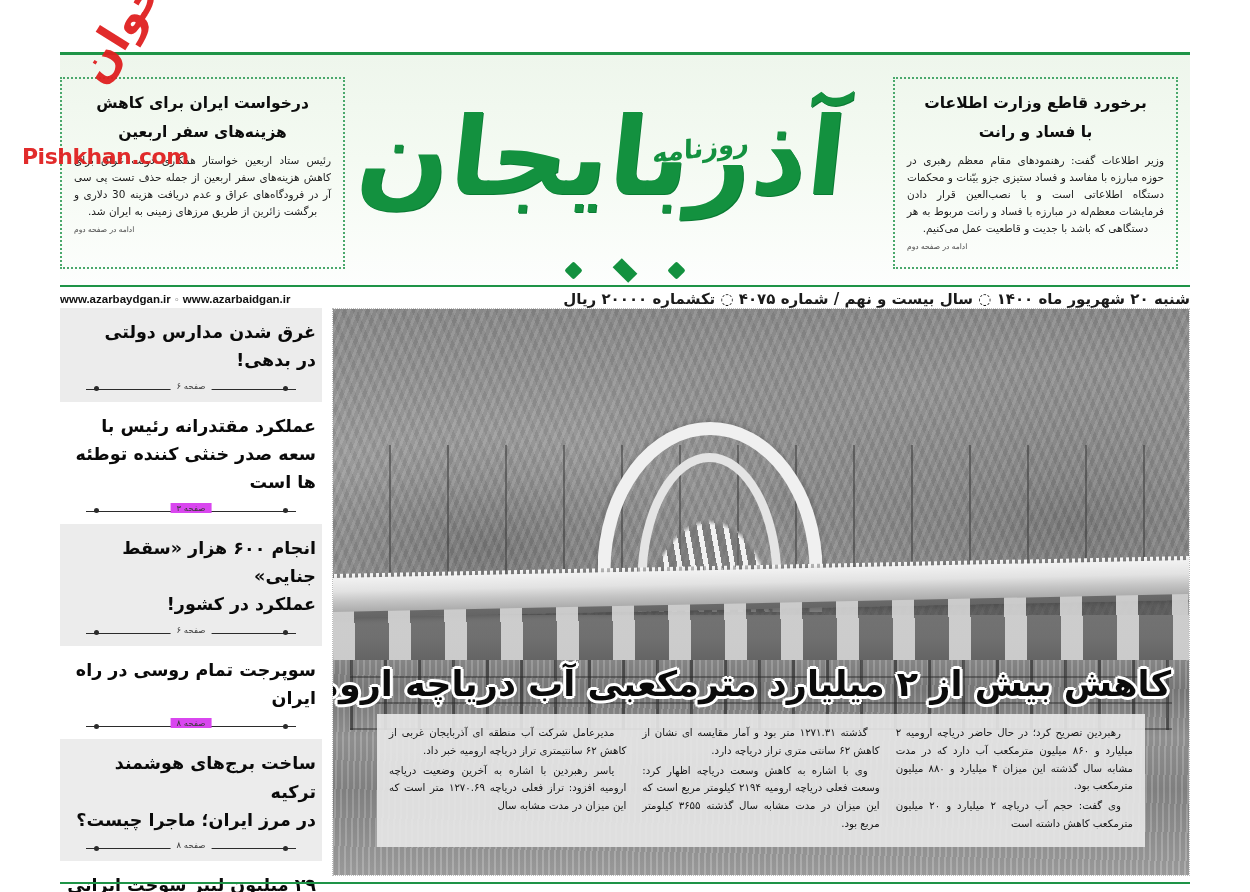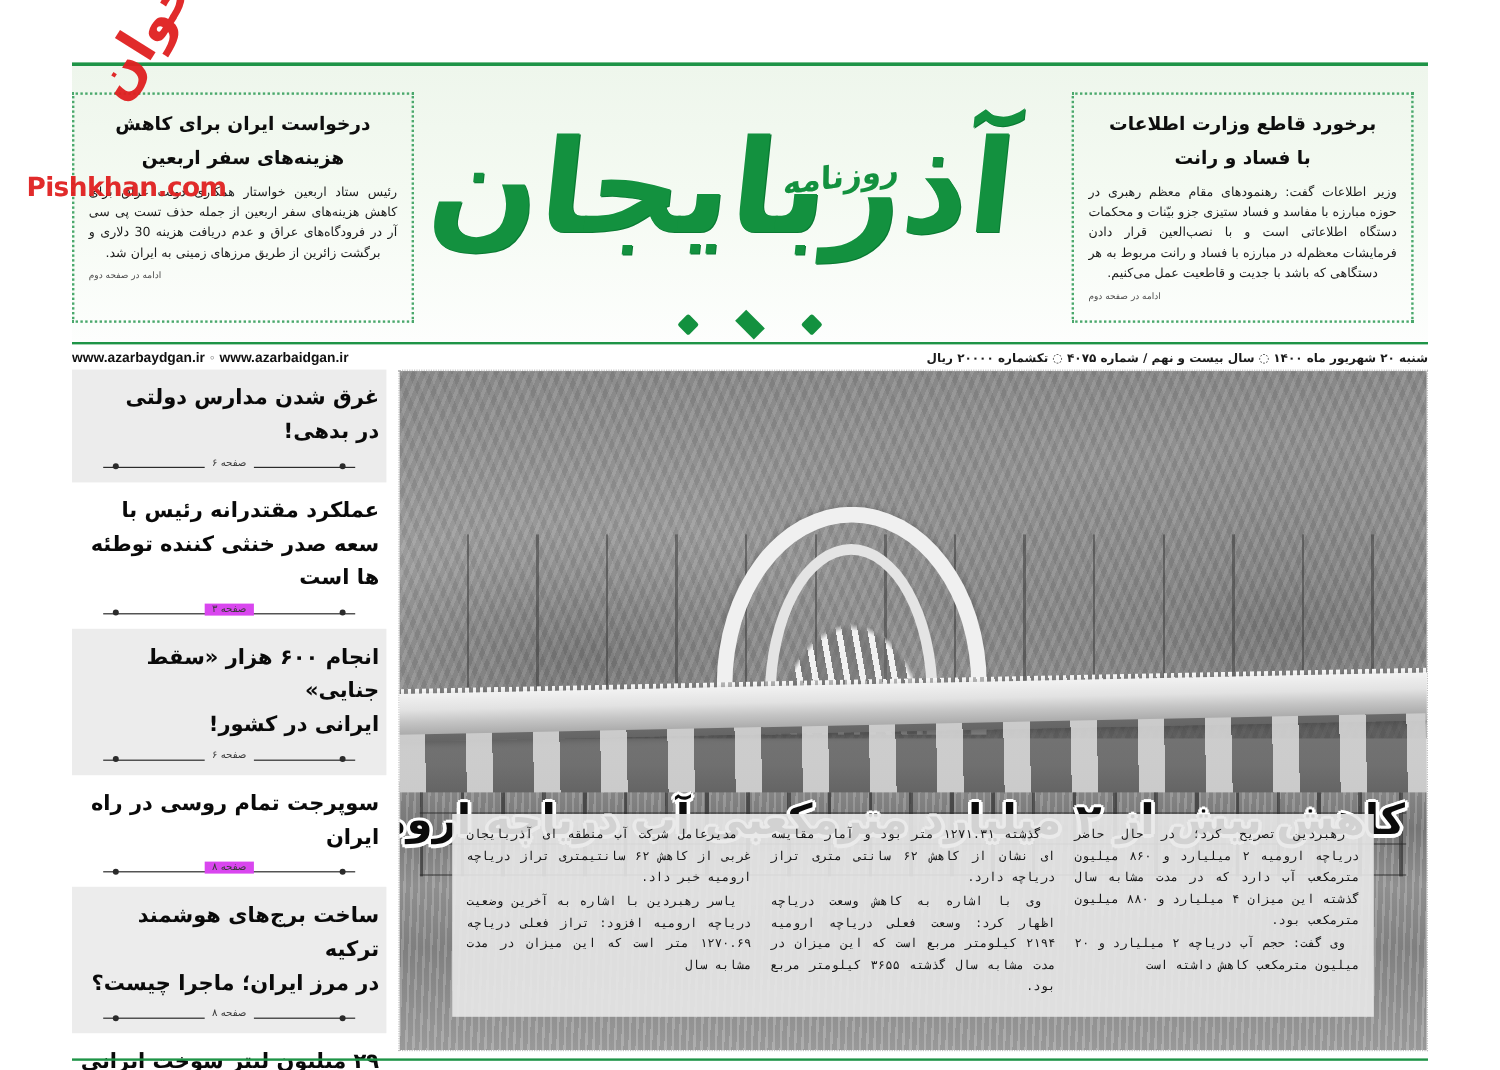--- a/index.html
+++ b/index.html
@@ -114,21 +114,21 @@
   .datebar {
     position: absolute;
     left: 60px; top: 289px;
     width: 1130px; height: 20px;
     display: flex;
     align-items: center;
     justify-content: space-between;
     direction: rtl;
   }
   .datebar .dateline {
-    font-size: 10px;
+    font-size: 15px;
     color: #1a1a1a;
     font-weight: 600;
     letter-spacing: .2px;
   }
   .datebar .sites {
     font-size: 11.5px;
     font-weight: 700;
     color: #111;
     direction: ltr;
     font-family: Liberation Sans, sans-serif;
@@ -326,21 +326,21 @@
     gap: 16px;
   }
   .lead-body .col {
     flex: 1 1 0;
     font-size: 10.2px;
     line-height: 1.75;
     color: #141414;
     text-align: justify;
     direction: rtl;
   }
-  .lead-body .col p { margin-bottom: 2px; text-indent: 12px; font-family: Liberation Mono, monospace; }
+  .lead-body .col p { margin-bottom: 2px; text-indent: 12px; }
 
   
   .watermark {
     position: absolute;
     left: 10px; top: 58px;
     width: 220px; height: 130px;
     pointer-events: none;
     z-index: 40;
   }
   .wm-fa {
@@ -441,21 +441,21 @@
       <div class="side-rule">
         <span class="dot l"></span>
         <span class="dot r"></span>
         <span class="pg">صفحه ۳</span>
       </div>
     </div>
 
     <div class="side-item shaded">
       <h3>
         <span>انجام ۶۰۰ هزار «سقط جنایی»</span><br>
-        <span>ایرانی در کشور!</span>
+        <span>عملکرد در کشور!</span>
       </h3>
       <div class="side-rule">
         <span class="dot l"></span>
         <span class="dot r"></span>
         <span class="pg">صفحه ۶</span>
       </div>
     </div>
 
     <div class="side-item">
       <h3>

